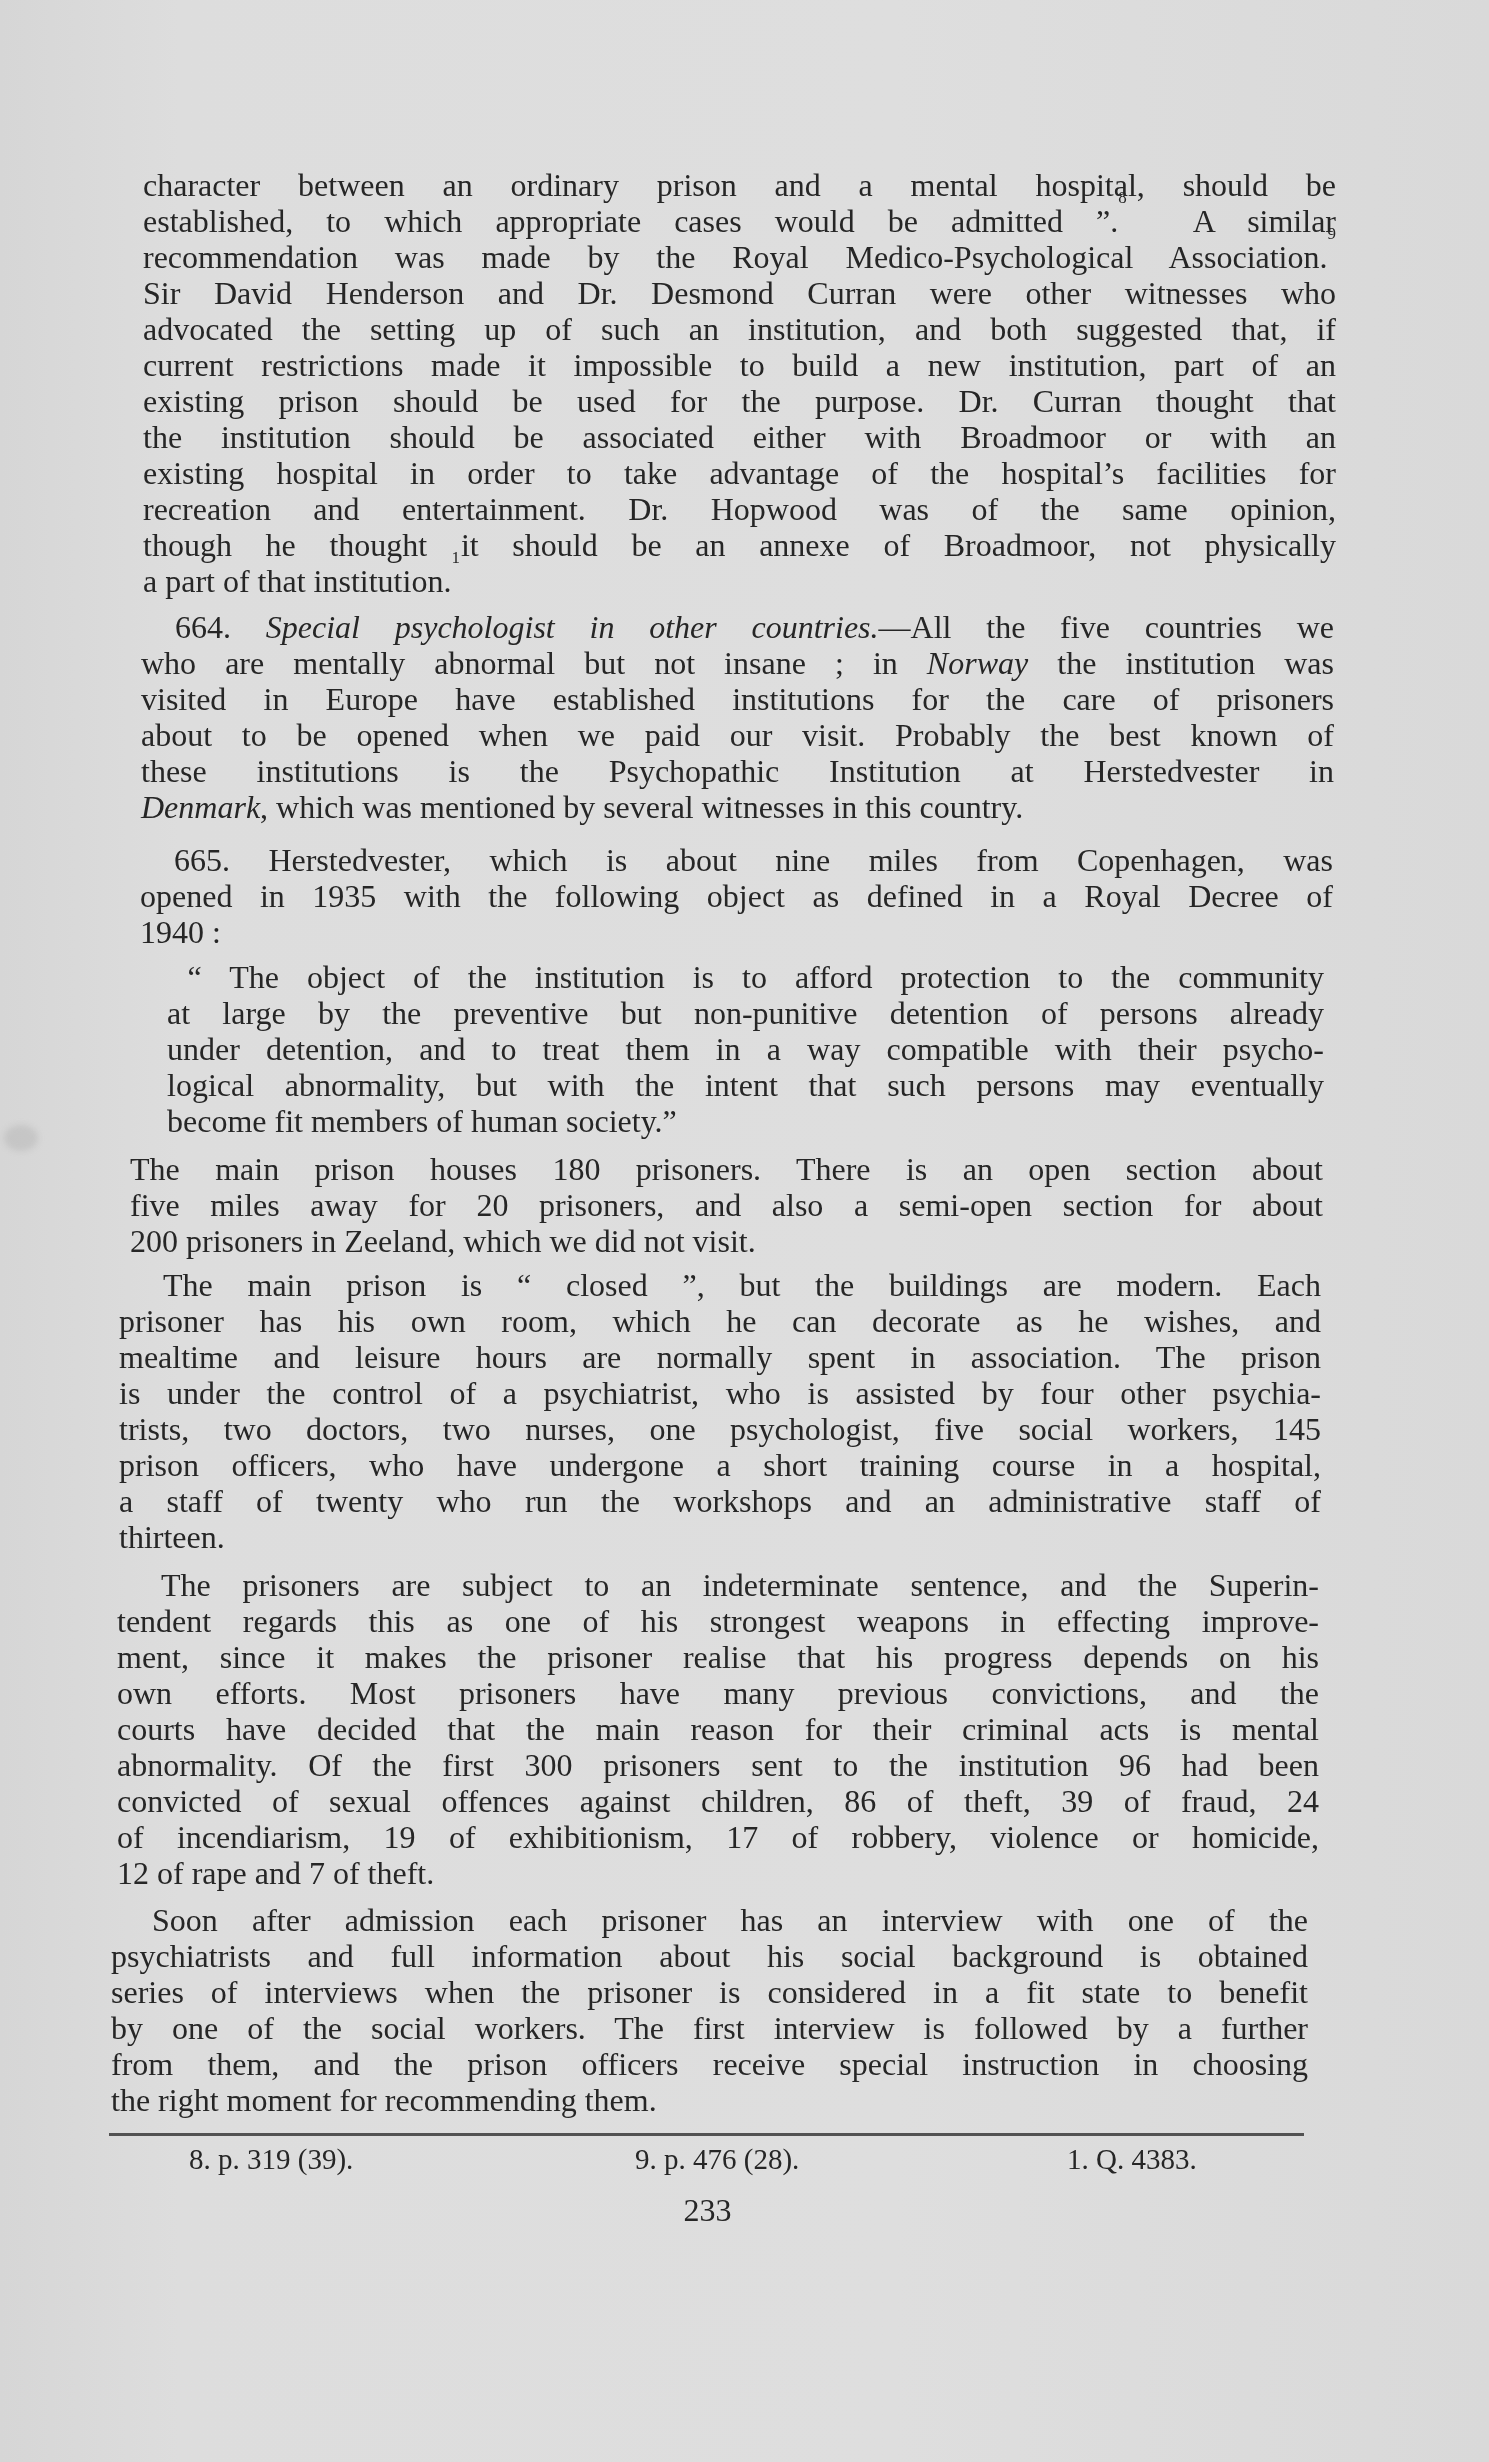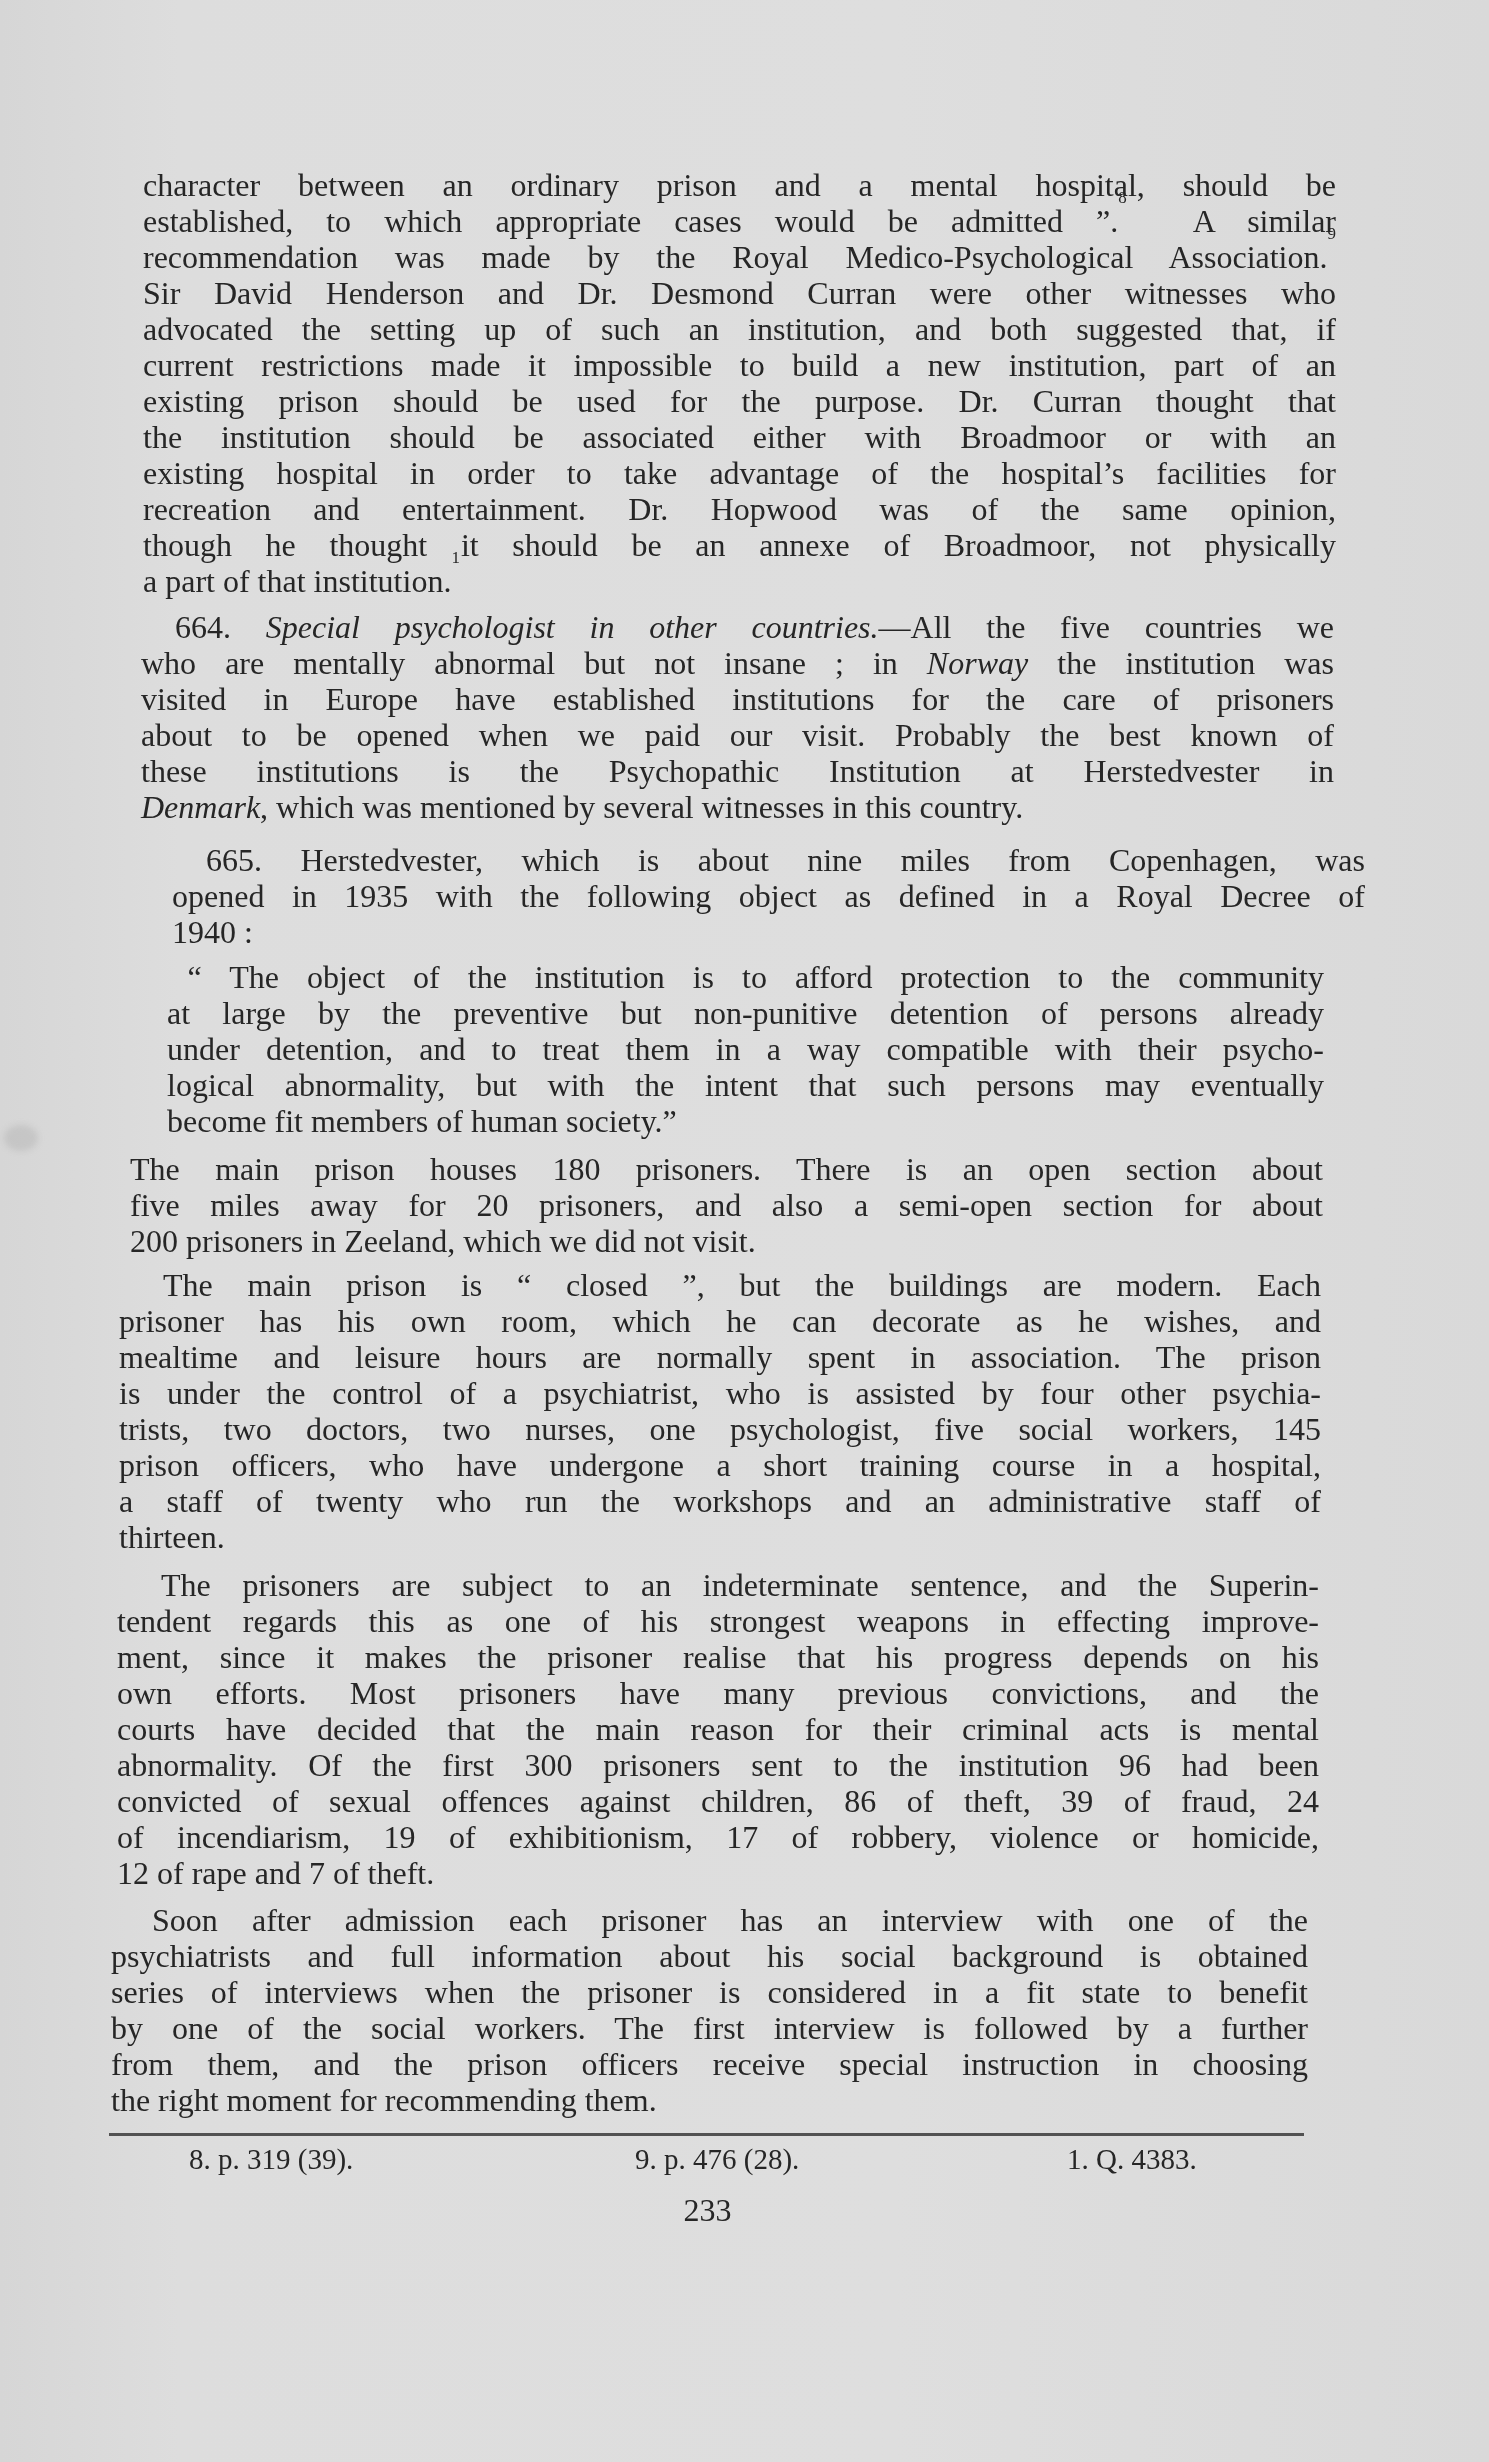--- a/index.html
+++ b/index.html
@@ -50,21 +50,21 @@
 
   <div class="block" style="left:141px; top:609px; width:1193px;">
     <span class="line" style="padding-left:34px;"><span>664.</span> <i>Special psychologist in other countries.</i><span>—All the five countries we</span></span>
     <span class="line"><span>who are mentally abnormal but not insane ; in</span> <i>Norway</i> <span>the institution was</span></span>
     <span class="line">visited in Europe have established institutions for the care of prisoners</span>
     <span class="line">about to be opened when we paid our visit. Probably the best known of</span>
     <span class="line">these institutions is the Psychopathic Institution at Herstedvester in</span>
     <span class="line last"><i>Denmark</i><span>, which was mentioned by several witnesses in this country.</span></span>
   </div>
 
-  <div class="block" style="left:140px; top:842px; width:1193px;margin-left:32px;">
+  <div class="block" style="left:140px; top:842px; width:1193px;">
     <span class="line" style="padding-left:34px;">665. Herstedvester, which is about nine miles from Copenhagen, was</span>
     <span class="line">opened in 1935 with the following object as defined in a Royal Decree of</span>
     <span class="line last">1940 :</span>
   </div>
 
   <div class="block" style="left:167px; top:959px; width:1157px;">
     <span class="line" style="padding-left:20.5px;">“ The object of the institution is to afford protection to the community</span>
     <span class="line">at large by the preventive but non-punitive detention of persons already</span>
     <span class="line">under detention, and to treat them in a way compatible with their psycho-</span>
     <span class="line">logical abnormality, but with the intent that such persons may eventually</span>

